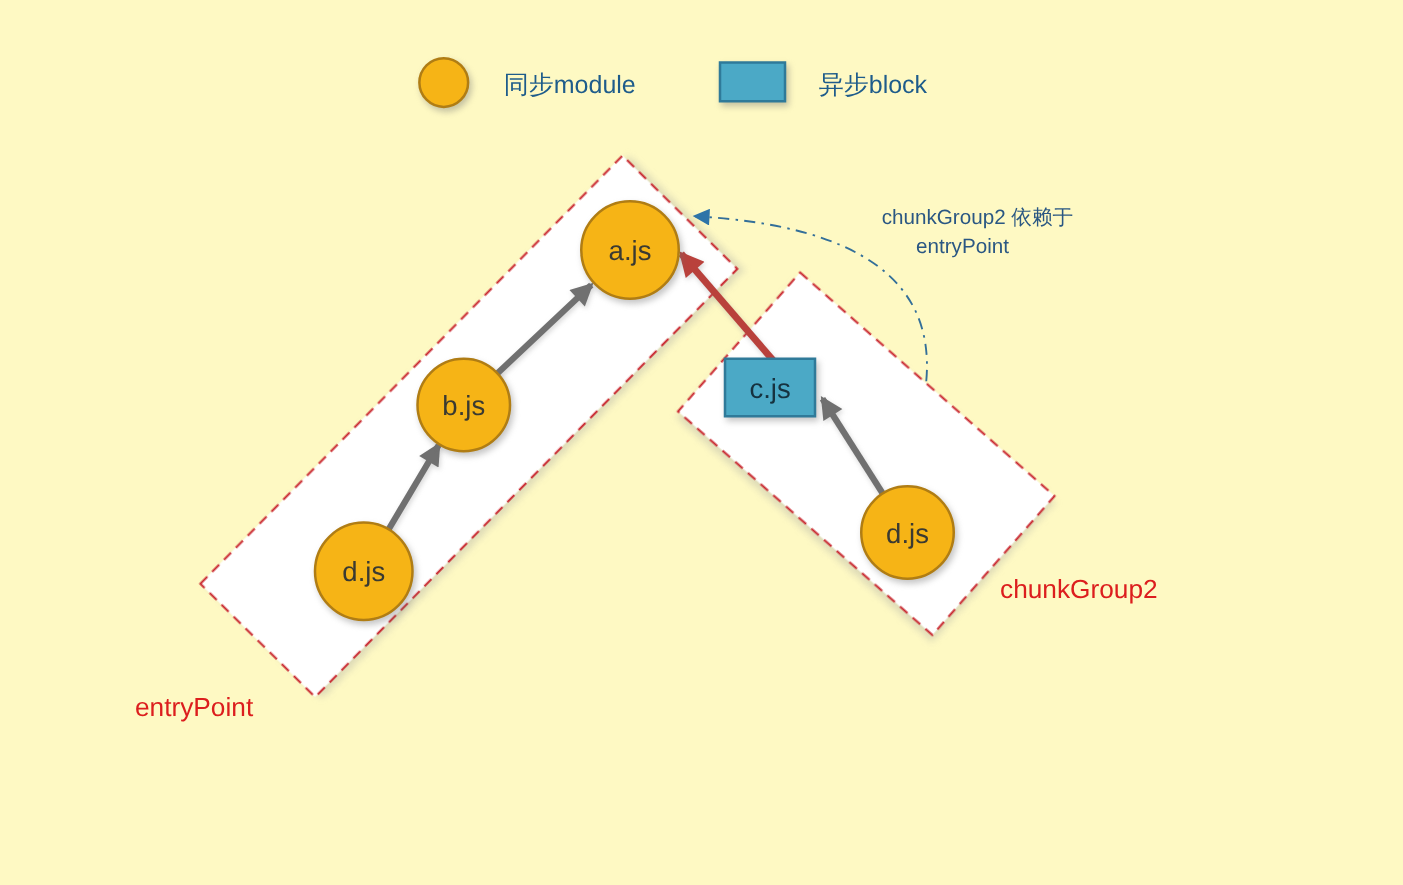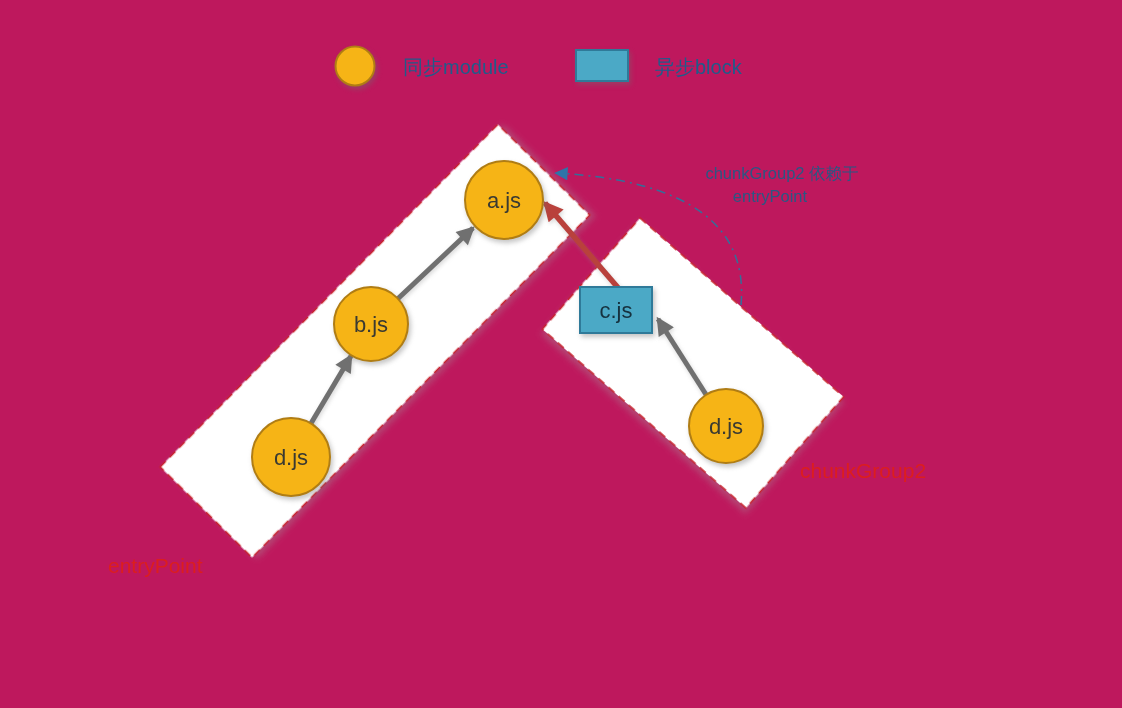--- a/index.html
+++ b/index.html
@@ -8,21 +8,21 @@
     background: #ffffff;
     width: 1122px;
     height: 708px;
     overflow: hidden;
     font-family: "Liberation Sans", "DejaVu Sans", sans-serif;
   }
   #stage {
     position: relative;
     width: 1122px;
     height: 708px;
-    background: #be185d;
+    background: #fef9c3;
   }
   svg { display: block; }
   .node-shape   { filter: drop-shadow(2px 3px 2.5px rgba(110,110,110,0.40)); }
   .group-box    { filter: drop-shadow(3px 4px 3px rgba(160,160,160,0.35)); }
   .sync-arrow   { filter: drop-shadow(1.5px 2px 2px rgba(140,140,140,0.35)); }
   .node-label {
     font-family: "Liberation Sans", "DejaVu Sans", sans-serif;
     font-size: 22px;
     fill: #3a3a32;
   }

